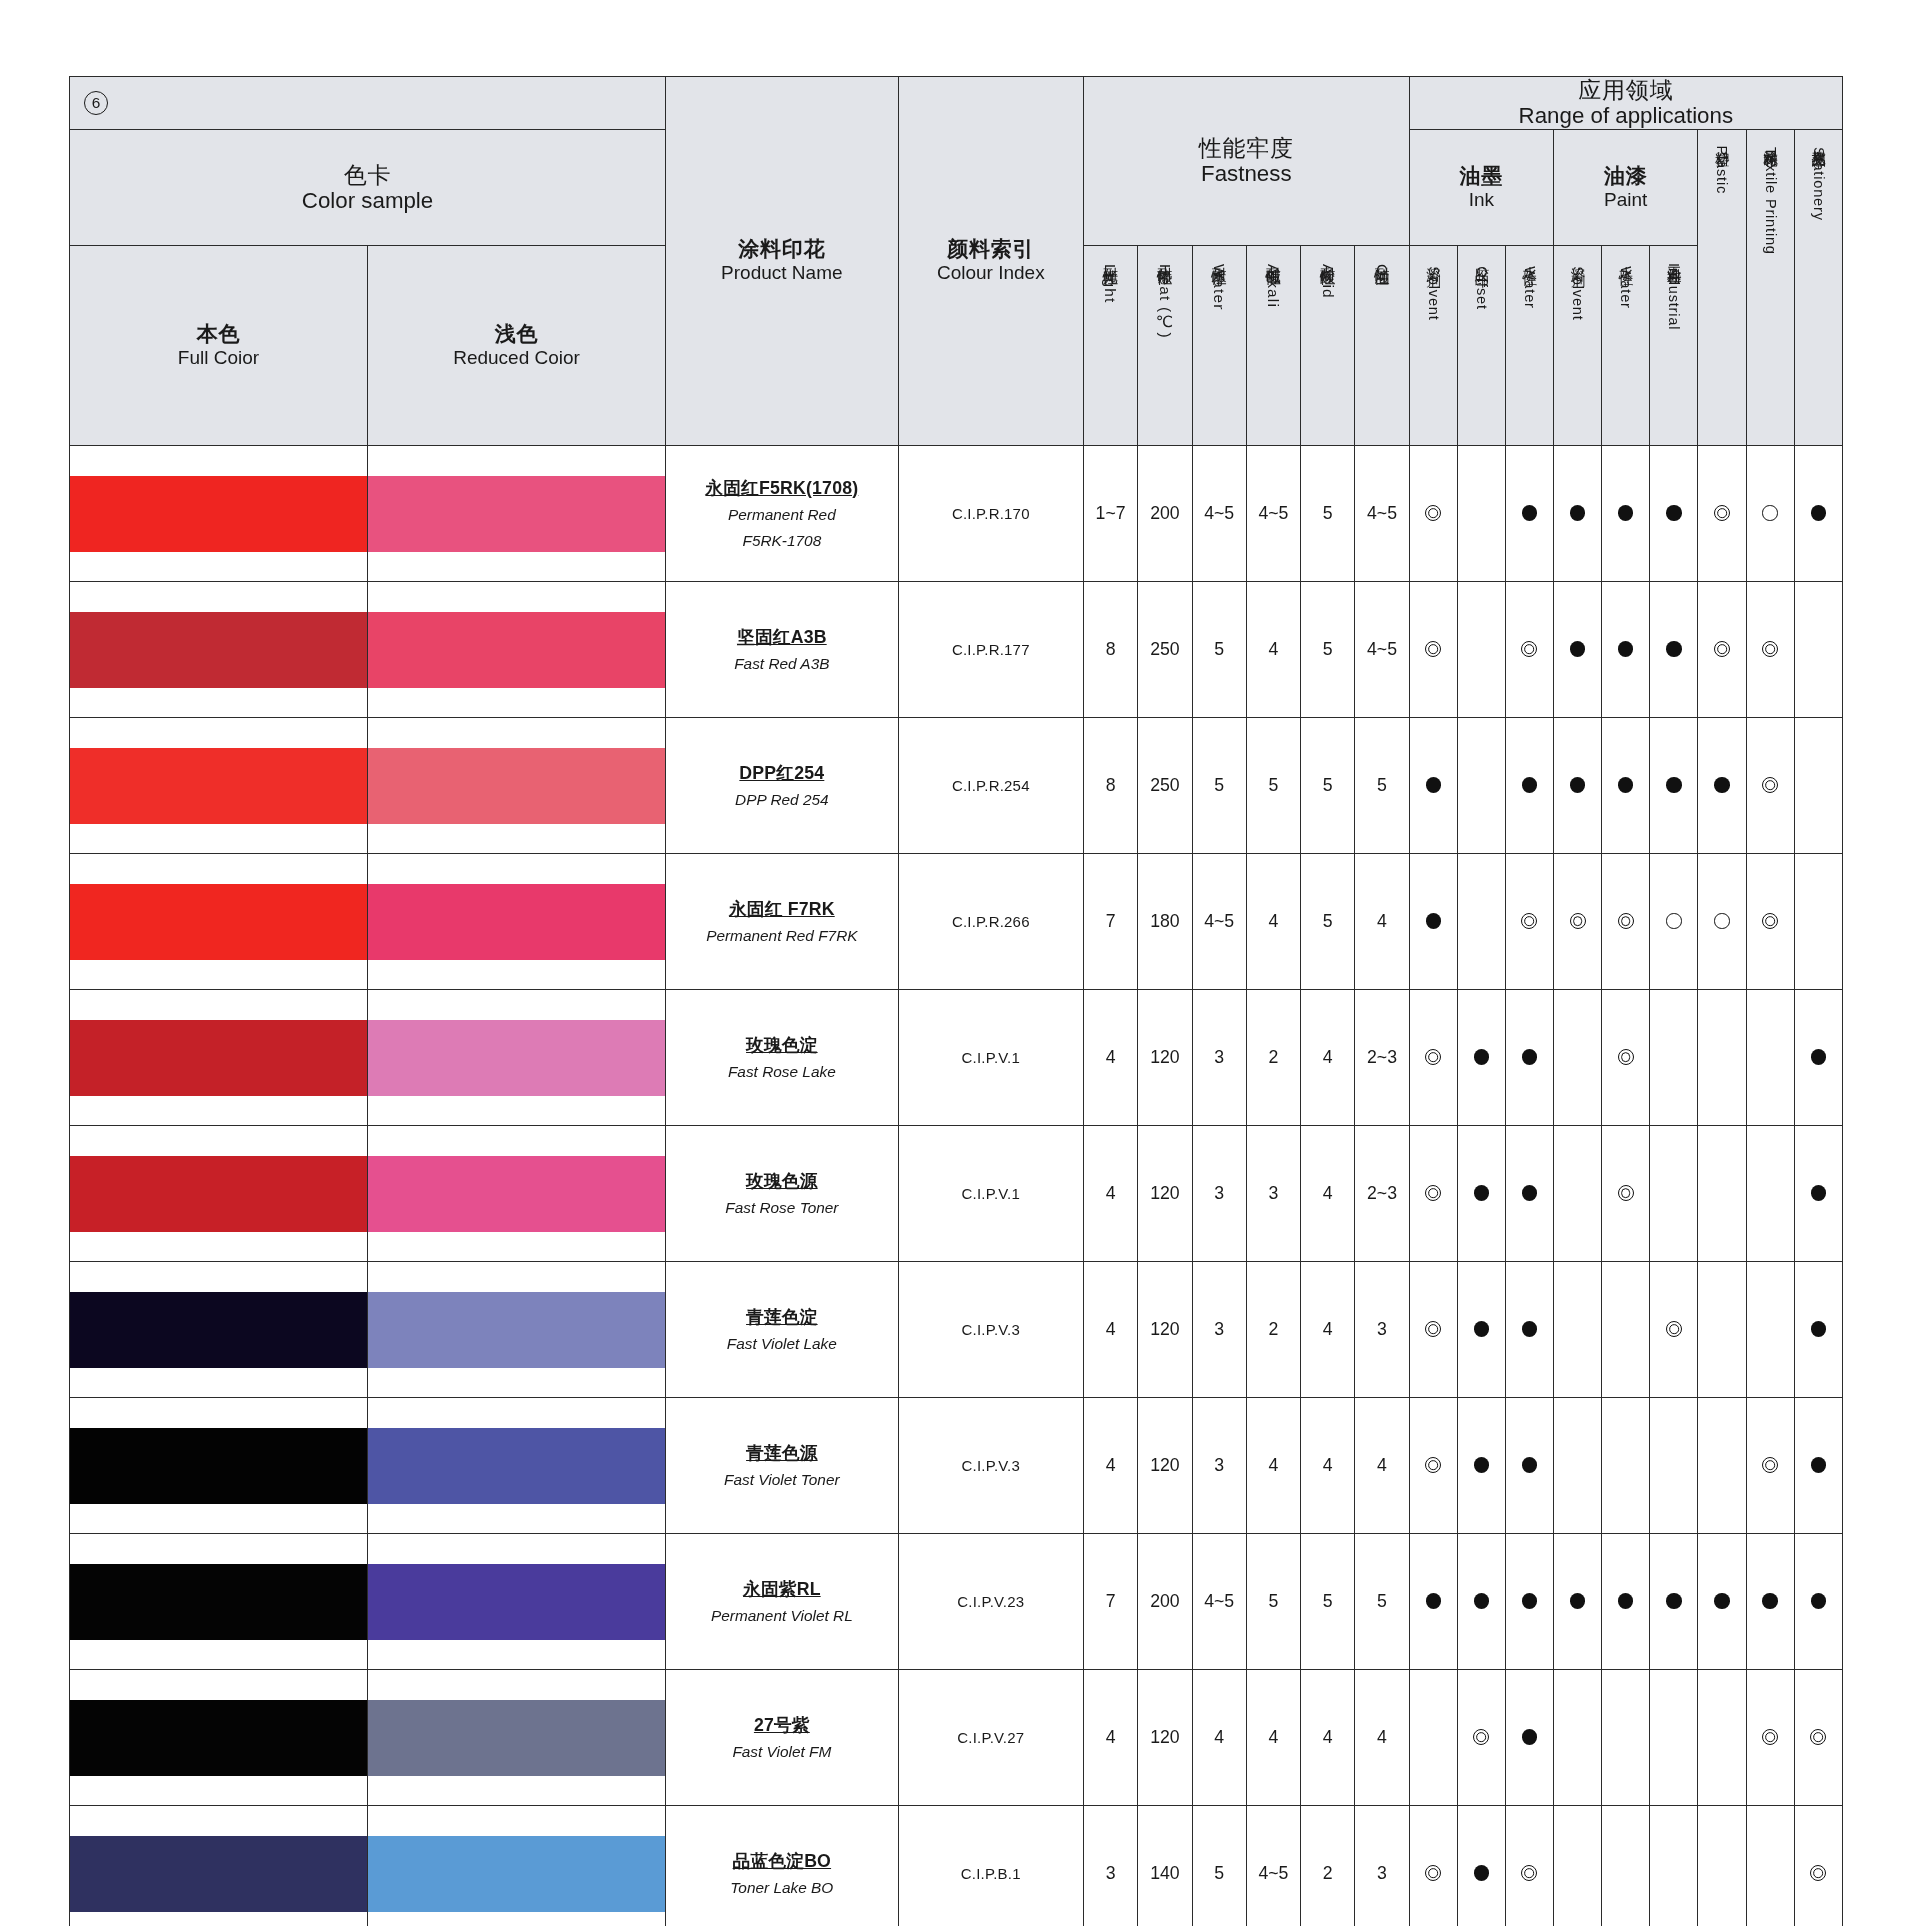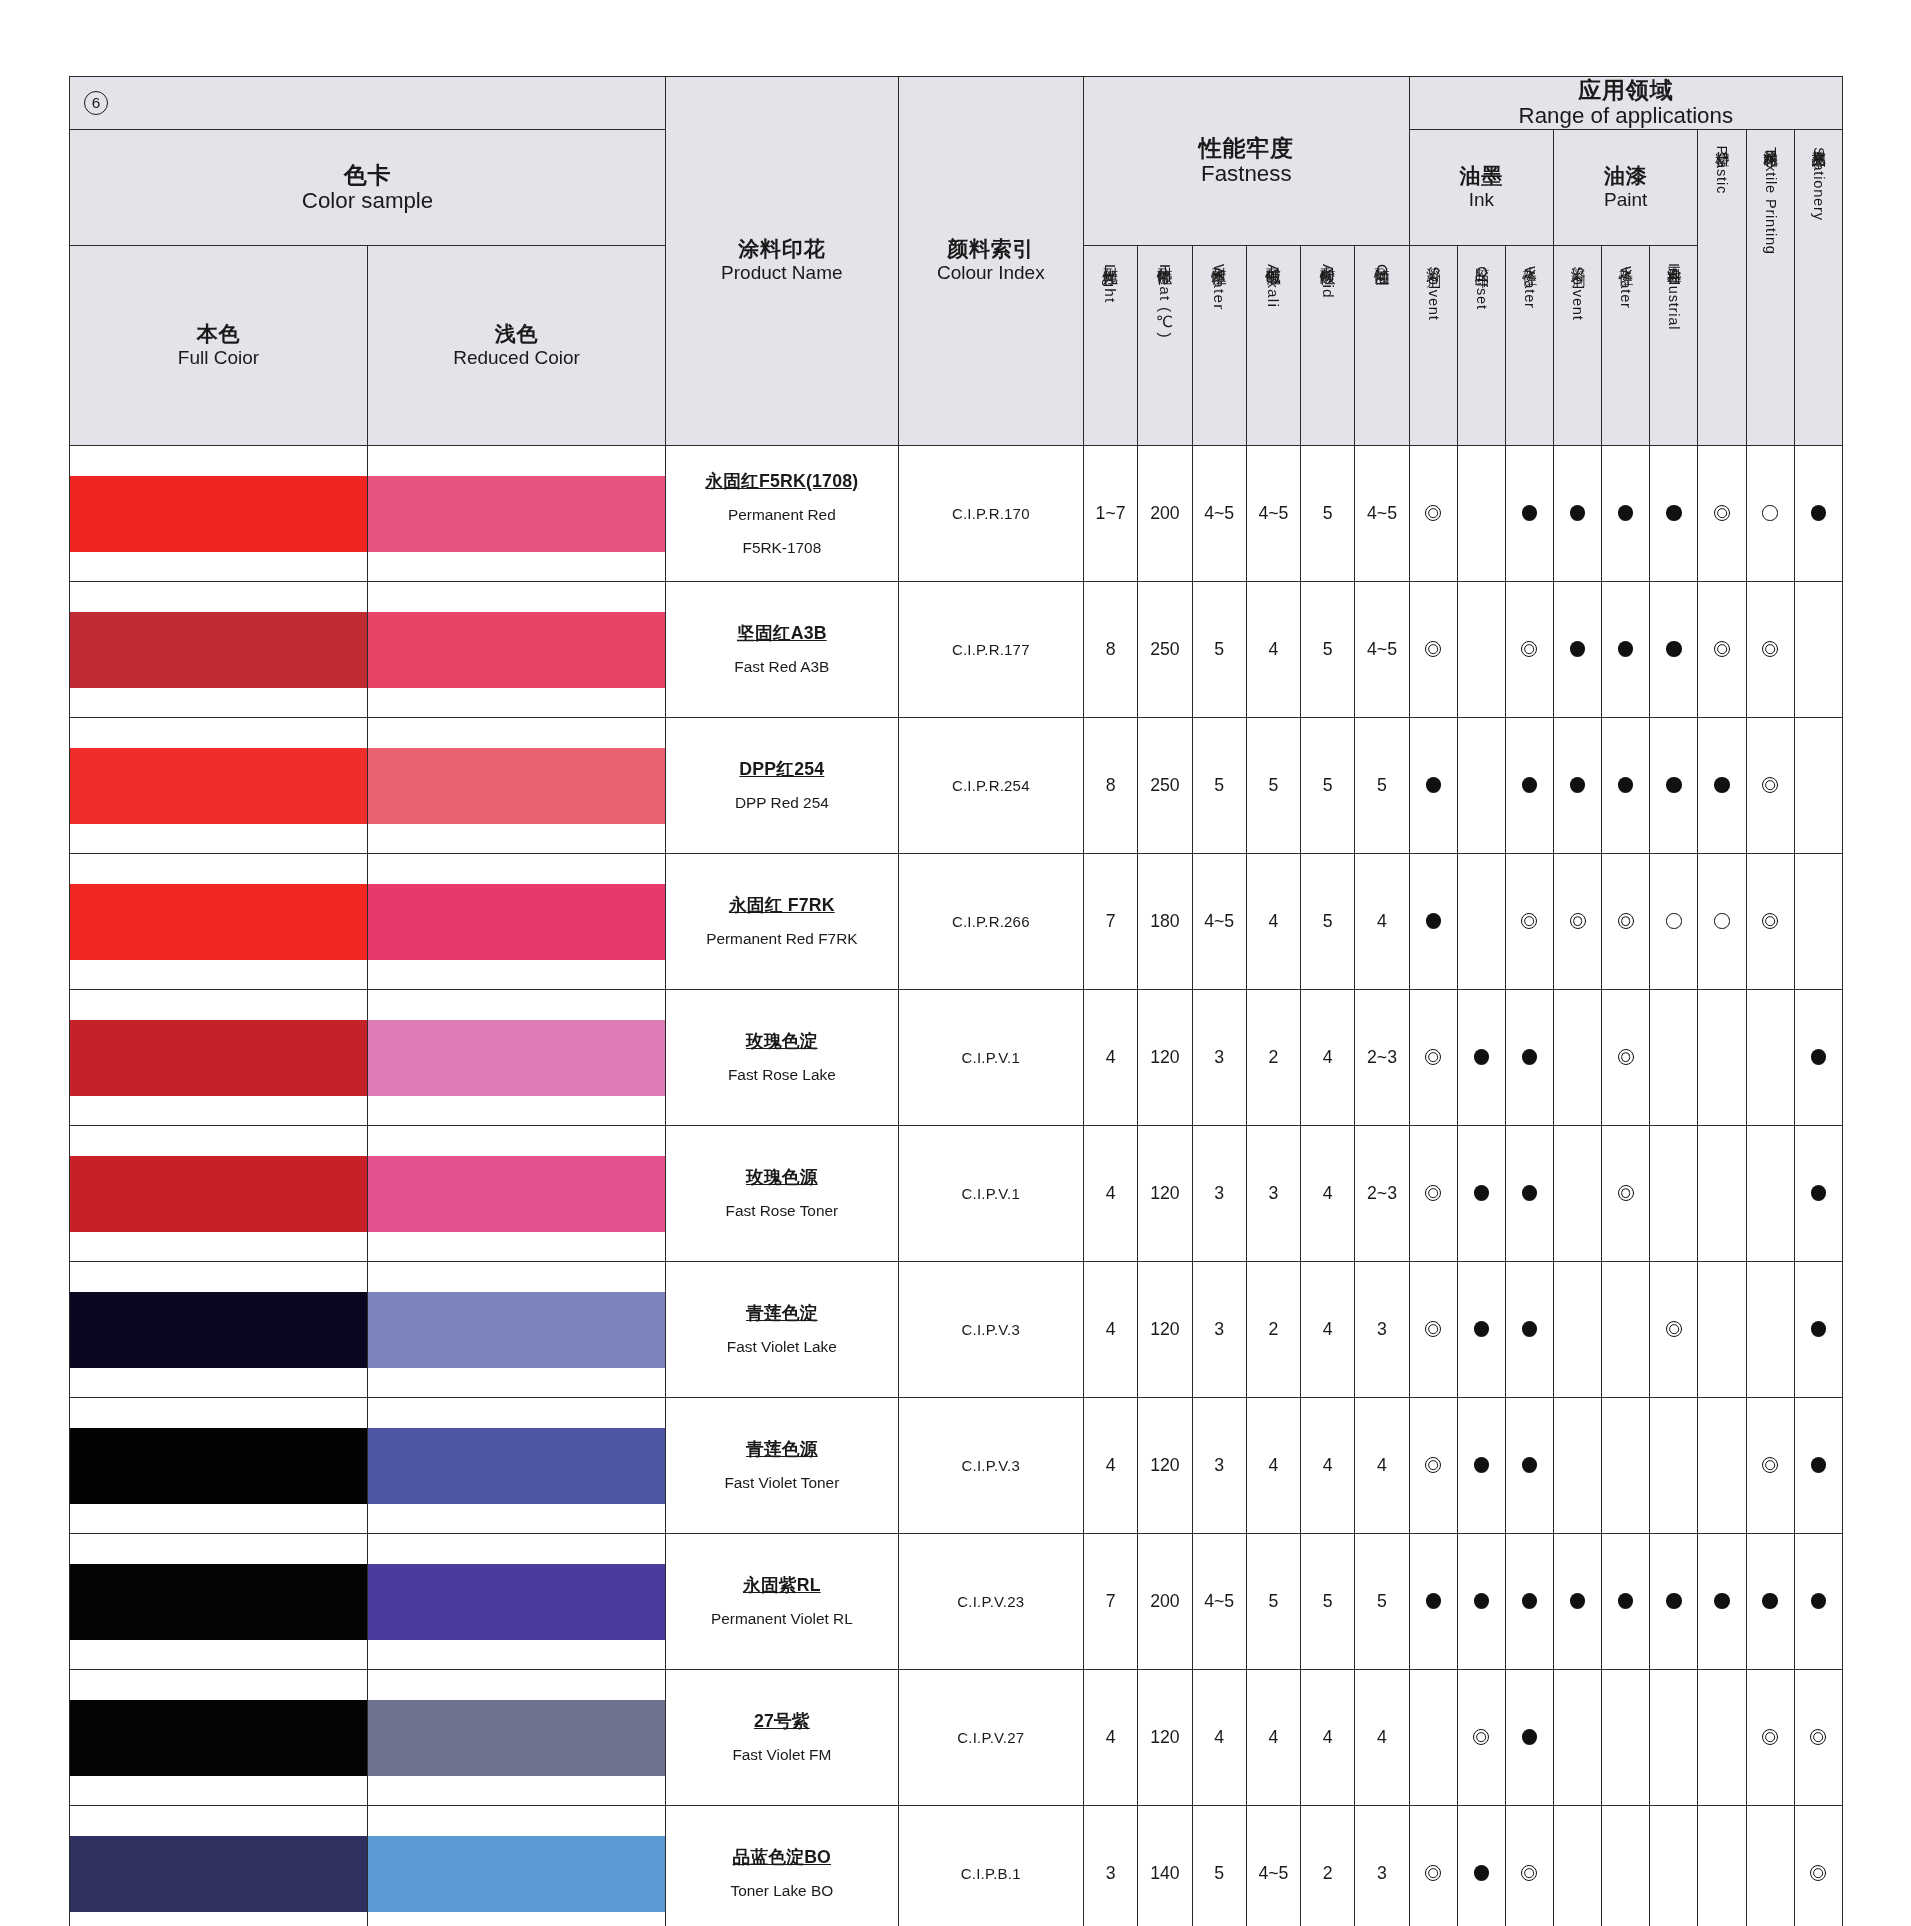--- a/index.html
+++ b/index.html
@@ -25,21 +25,21 @@
     padding: 0;
     text-align: center;
     vertical-align: middle;
     font-weight: normal;
   }
   .hdr { background: #e2e4e9; }
 
   
   .h-cn { font-size: 21px; font-weight: bold; line-height: 1.18; letter-spacing: 0.8px; }
   .h-en { font-size: 19px; line-height: 1.18; }
-  .h-cn-lg { font-size: 23px; font-weight: bold; line-height: 1.15; letter-spacing: 0.8px; }
+  .h-cn-lg { font-size: 23px; font-weight: normal; line-height: 1.15; letter-spacing: 0.8px; }
   .h-en-lg { font-size: 22.3px; line-height: 1.15; }
 
   
   .idxcell { position: relative; height: 43px; }
   .idx-circle {
     position: absolute; left: 14px; top: 50%;
     transform: translateY(-50%);
     width: 24px; height: 24px;
     border: 1.2px solid #1a1a1a;
     border-radius: 50%;
@@ -71,21 +71,21 @@
   .swatch {
     width: 100%;
     height: 76px;
     margin: 0 auto;
   }
   .sw-pad { padding: 15.4px 21px; }
 
   
   .pname { padding: 5.4px 7px; }
   .pname .cn { font-size: 17.7px; font-weight: bold; line-height: 1.25; letter-spacing: 0.2px; text-decoration: underline; }
-  .pname .en { font-size: 15.4px; line-height: 1.3; margin-top: 13px; }
+  .pname .en { font-size: 15.4px; line-height: 1.3; margin-top: 6px; font-style: italic; }
 
   .cindex { font-size: 15px; letter-spacing: 0.2px; }
   .fval { font-size: 17.7px; }
 
   
   .mark { display: inline-block; line-height: 1; }
   .mark.full {
     width: 15.4px; height: 15.4px; border-radius: 50%;
     background: #111111;
   }

